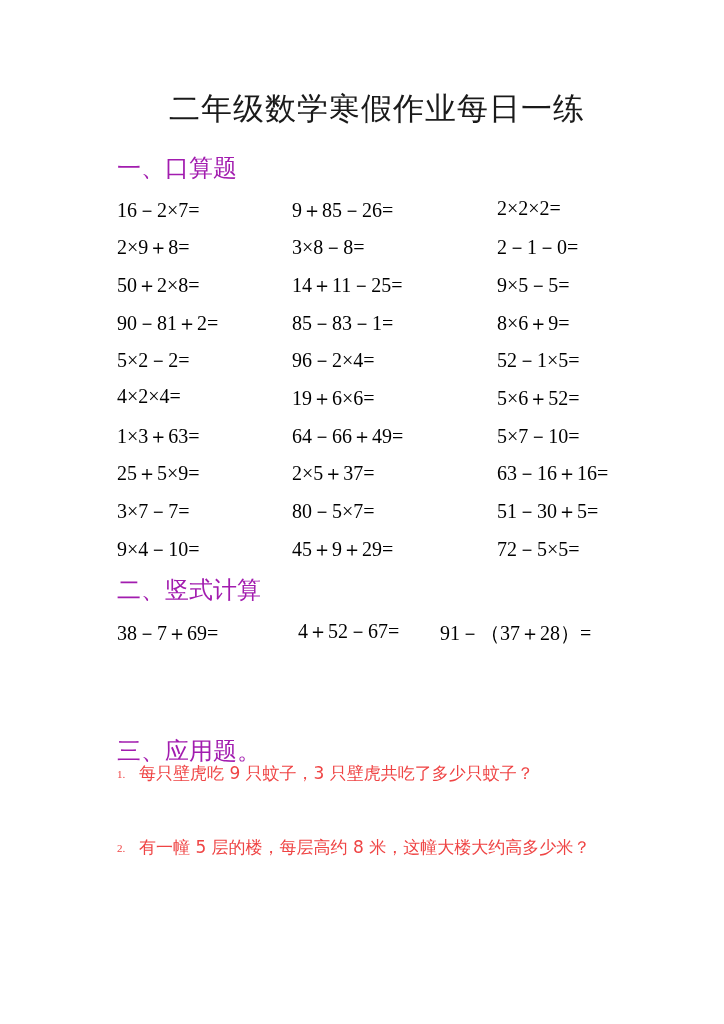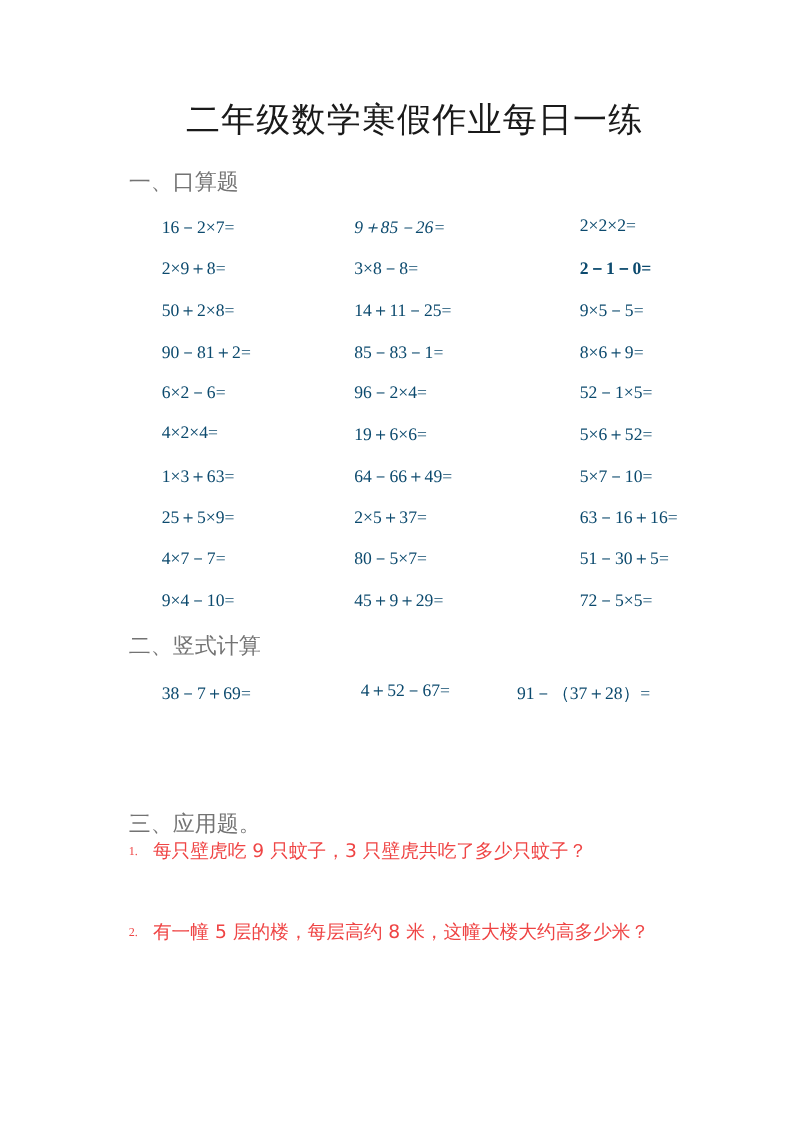--- a/index.html
+++ b/index.html
@@ -30,30 +30,29 @@
       font-family: "DejaVu Sans", "Liberation Sans", sans-serif;
       font-size: 31px;
       font-weight: normal;
       letter-spacing: 1px;
       color: #1a1a1a;
     }
     .section-heading {
       position: absolute;
       left: 102px;
       font-family: "DejaVu Sans", "Liberation Sans", sans-serif;
-      font-size: 20px;
-      color: #737373;
+      font-size: 24px;
+      color: #a21caf;
     }
     .eq {
       position: absolute;
       font-family: "Liberation Serif", "DejaVu Serif", serif;
-      font-size: 16px;
+      font-size: 20px;
       white-space: nowrap;
-      color: #0c4a6e;
-      margin-left: 30px;
+      color: #000000;
     }
     .q-row {
       position: absolute;
       left: 102px;
       white-space: nowrap;
       color: #ef4444;
     }
     .q-num {
       font-family: "Liberation Serif", serif;
       font-size: 11px;
@@ -72,52 +71,52 @@
 
 <div class="page">
 
   <div class="title">二年级数学寒假作业每日一练</div>
 
   <div class="section-heading" style="top:152px;">一、口算题</div>
 
   <div>
 
     <div class="eq" style="left:102px; top:197px;">16－2×7=</div>
-    <div class="eq" style="left:277px; top:197px;font-style:italic;">9＋85－26=</div>
+    <div class="eq" style="left:277px; top:197px;">9＋85－26=</div>
     <div class="eq" style="left:482px; top:197px;">2×2×2=</div>
 
     <div class="eq" style="left:102px; top:234px;">2×9＋8=</div>
     <div class="eq" style="left:277px; top:234px;">3×8－8=</div>
-    <div class="eq" style="left:482px; top:234px;font-weight:bold;">2－1－0=</div>
+    <div class="eq" style="left:482px; top:234px;">2－1－0=</div>
 
     <div class="eq" style="left:102px; top:272px;">50＋2×8=</div>
     <div class="eq" style="left:277px; top:272px;">14＋11－25=</div>
     <div class="eq" style="left:482px; top:272px;">9×5－5=</div>
 
     <div class="eq" style="left:102px; top:310px;">90－81＋2=</div>
     <div class="eq" style="left:277px; top:310px;">85－83－1=</div>
     <div class="eq" style="left:482px; top:310px;">8×6＋9=</div>
 
-    <div class="eq" style="left:102px; top:347px;">6×2－6=</div>
+    <div class="eq" style="left:102px; top:347px;">5×2－2=</div>
     <div class="eq" style="left:277px; top:347px;">96－2×4=</div>
     <div class="eq" style="left:482px; top:347px;">52－1×5=</div>
 
     <div class="eq" style="left:102px; top:385px;">4×2×4=</div>
     <div class="eq" style="left:277px; top:385px;">19＋6×6=</div>
     <div class="eq" style="left:482px; top:385px;">5×6＋52=</div>
 
     <div class="eq" style="left:102px; top:423px;">1×3＋63=</div>
     <div class="eq" style="left:277px; top:423px;">64－66＋49=</div>
     <div class="eq" style="left:482px; top:423px;">5×7－10=</div>
 
     <div class="eq" style="left:102px; top:460px;">25＋5×9=</div>
     <div class="eq" style="left:277px; top:460px;">2×5＋37=</div>
     <div class="eq" style="left:482px; top:460px;">63－16＋16=</div>
 
-    <div class="eq" style="left:102px; top:498px;">4×7－7=</div>
+    <div class="eq" style="left:102px; top:498px;">3×7－7=</div>
     <div class="eq" style="left:277px; top:498px;">80－5×7=</div>
     <div class="eq" style="left:482px; top:498px;">51－30＋5=</div>
 
     <div class="eq" style="left:102px; top:536px;">9×4－10=</div>
     <div class="eq" style="left:277px; top:536px;">45＋9＋29=</div>
     <div class="eq" style="left:482px; top:536px;">72－5×5=</div>
   </div>
 
   <div class="section-heading" style="top:574px;">二、竖式计算</div>
 

